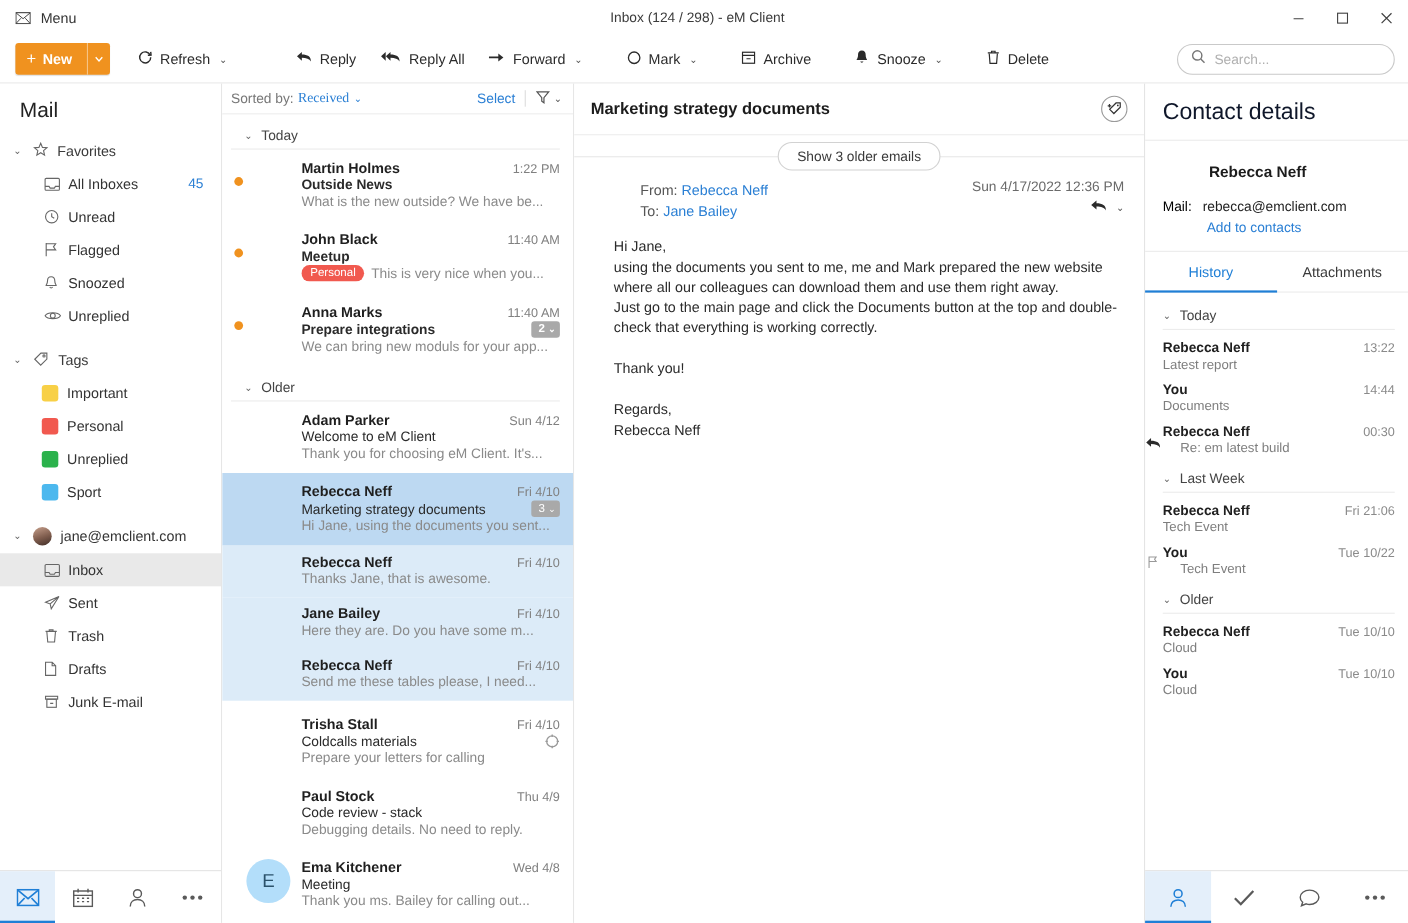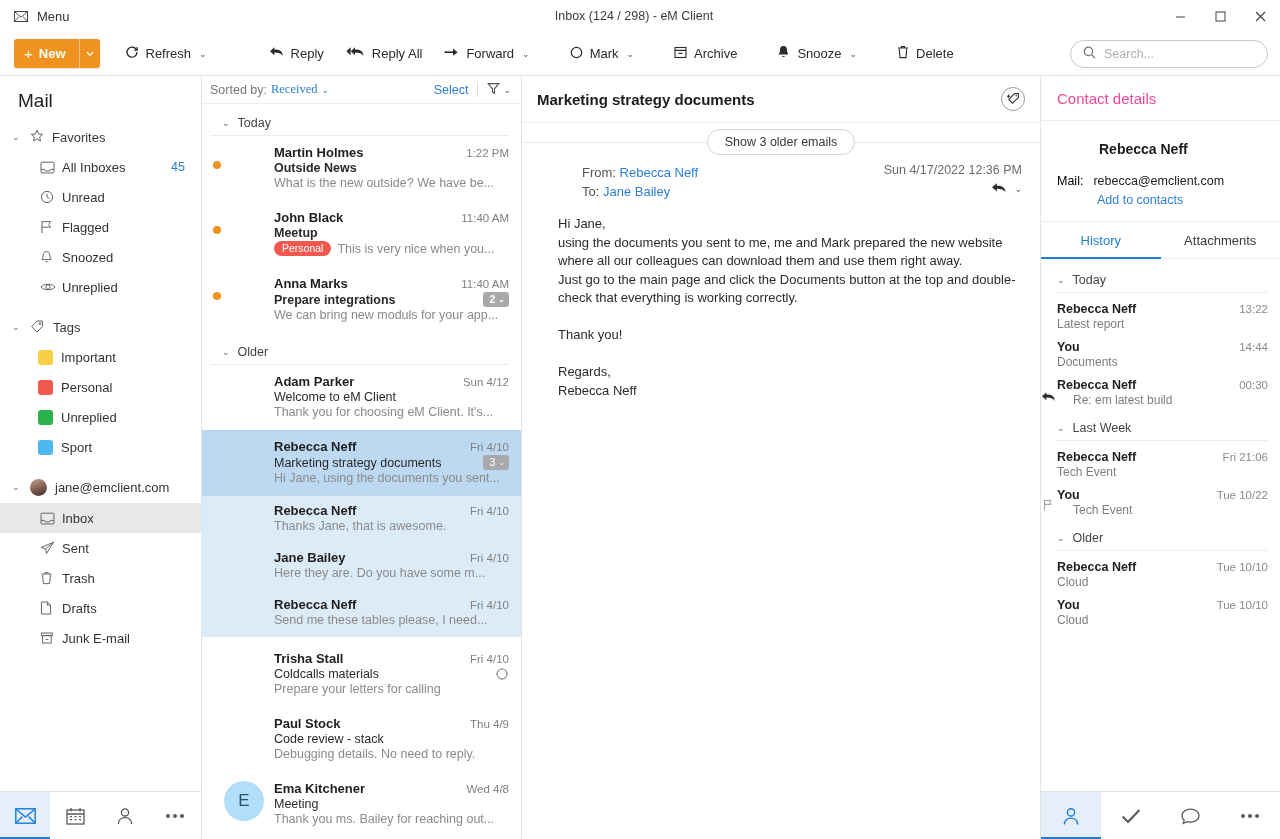--- a/index.html
+++ b/index.html
@@ -217,21 +217,21 @@
   .msg-body {
     padding: 14px 22px 0 36px; font-size: 13px; line-height: 18.5px; color: #2b2b2b;
     white-space: pre-wrap;
   }
 
   
   .contact {
     width: 240px; flex: 0 0 240px; border-left: 1px solid #e4e4e4;
     display: flex; flex-direction: column; min-height: 0; background: #fff;
   }
-  .ct-head { padding: 14px 0 13px 16px; font-size: 15px; color: #ec4899; border-bottom: 1px solid #ececec; }
+  .ct-head { padding: 14px 0 13px 16px; font-size: 21px; color: #0f172a; border-bottom: 1px solid #ececec; }
   .ct-person { display: flex; align-items: center; gap: 11px; padding: 12px 0 0 16px; }
   .ct-av { width: 31px; height: 31px; border-radius: 50%; flex: 0 0 31px; overflow: hidden; }
   .ct-name { font-size: 14px; font-weight: 700; color: #1c1c1c; }
   .ct-mail { display: flex; gap: 10px; padding: 10px 0 0 16px; font-size: 12.5px; }
   .ct-mail .lab { color: #000000; }
   .ct-mail .val { color: #222; }
   .ct-add { padding: 5px 0 14px 56px; font-size: 12.5px; color: #2a7fd4; border-bottom: 1px solid #ececec; }
   .ct-tabs { display: flex; border-bottom: 1px solid #ececec; }
   .ct-tab {
     flex: 1 1 50%; text-align: center; padding: 11px 0 10px; font-size: 13px;
@@ -804,21 +804,21 @@
               <span>E</span>
             </span>
           <span class="rcontent">
             <span class="rtop">
               <span class="rname">Ema Kitchener</span>
               <span class="rtime">Wed 4/8</span>
             </span>
             <span class="rsubj" style="font-weight:400">
                 <span class="txt">Meeting</span>
               </span>
-            <span class="rprev">Thank you ms. Bailey for reaching out...</span>
+            <span class="rprev">Thank you ms. Bailey for calling out...</span>
           </span>
         </div>
       </div>
     </div>
 
     <div class="reader">
       <div class="rd-head">
         <span class="rd-title">Marketing strategy documents</span>
         <span class="rd-tagbtn">
           <svg width="14" height="14" viewBox="0 0 14 14">

